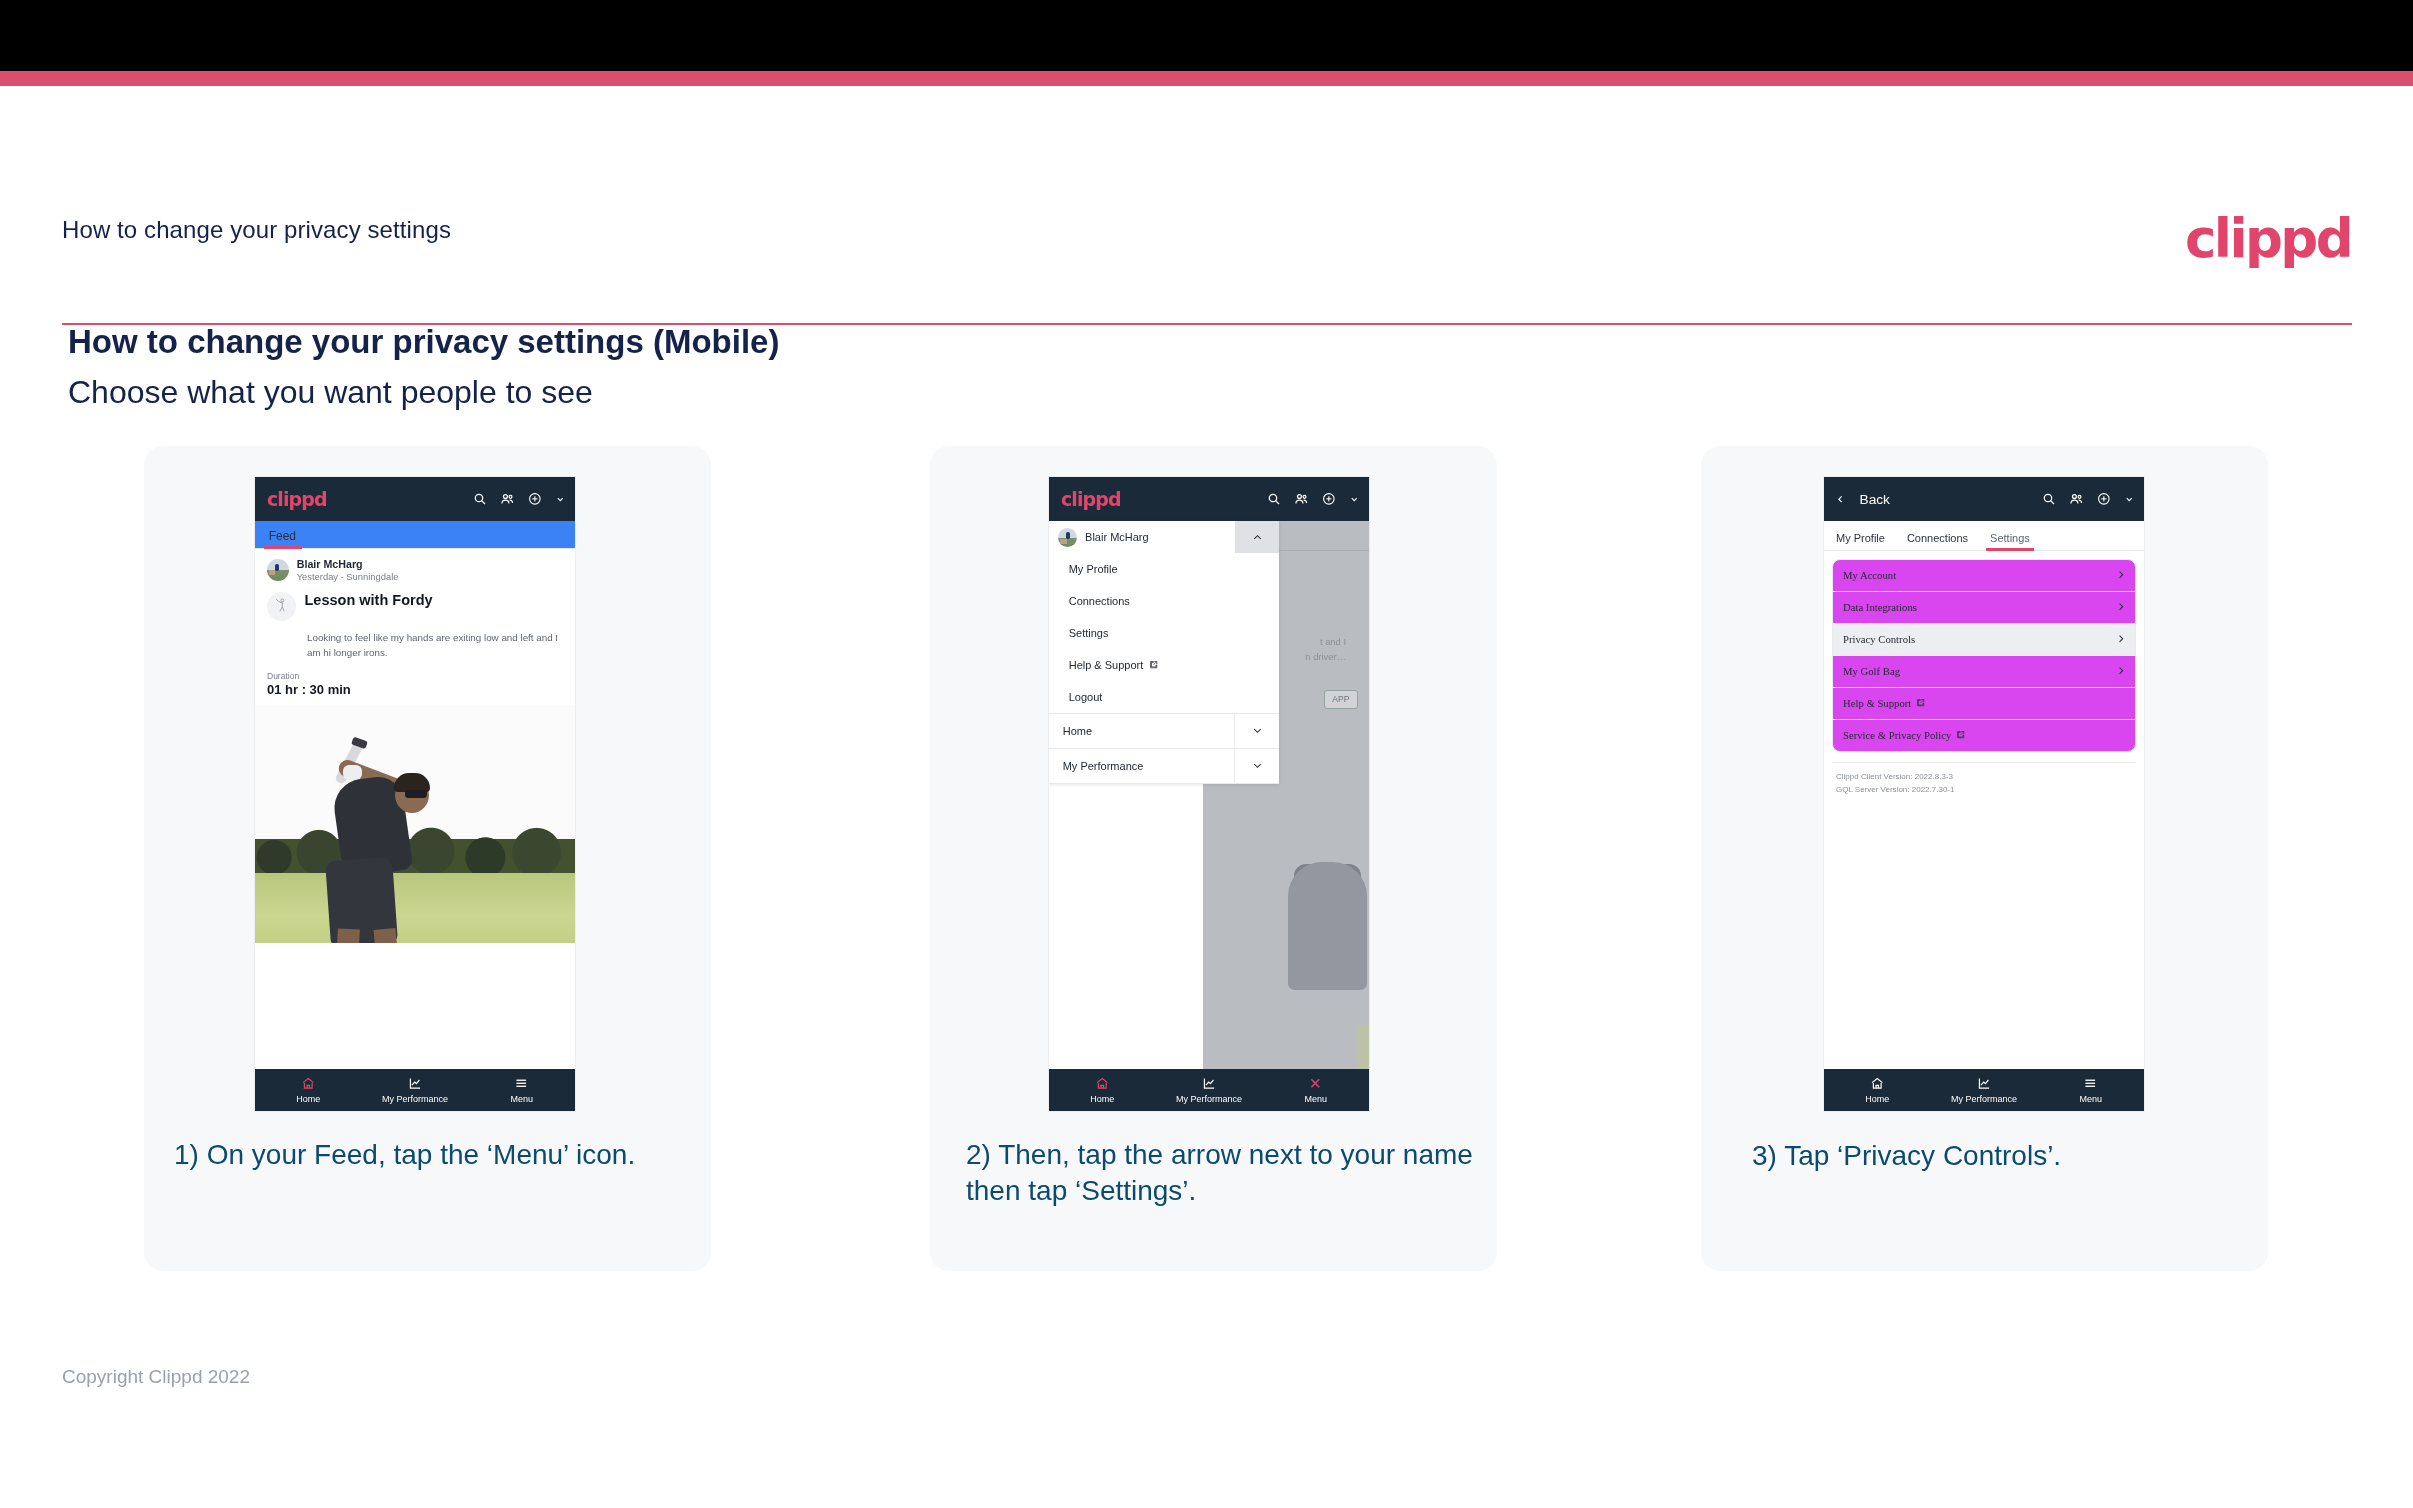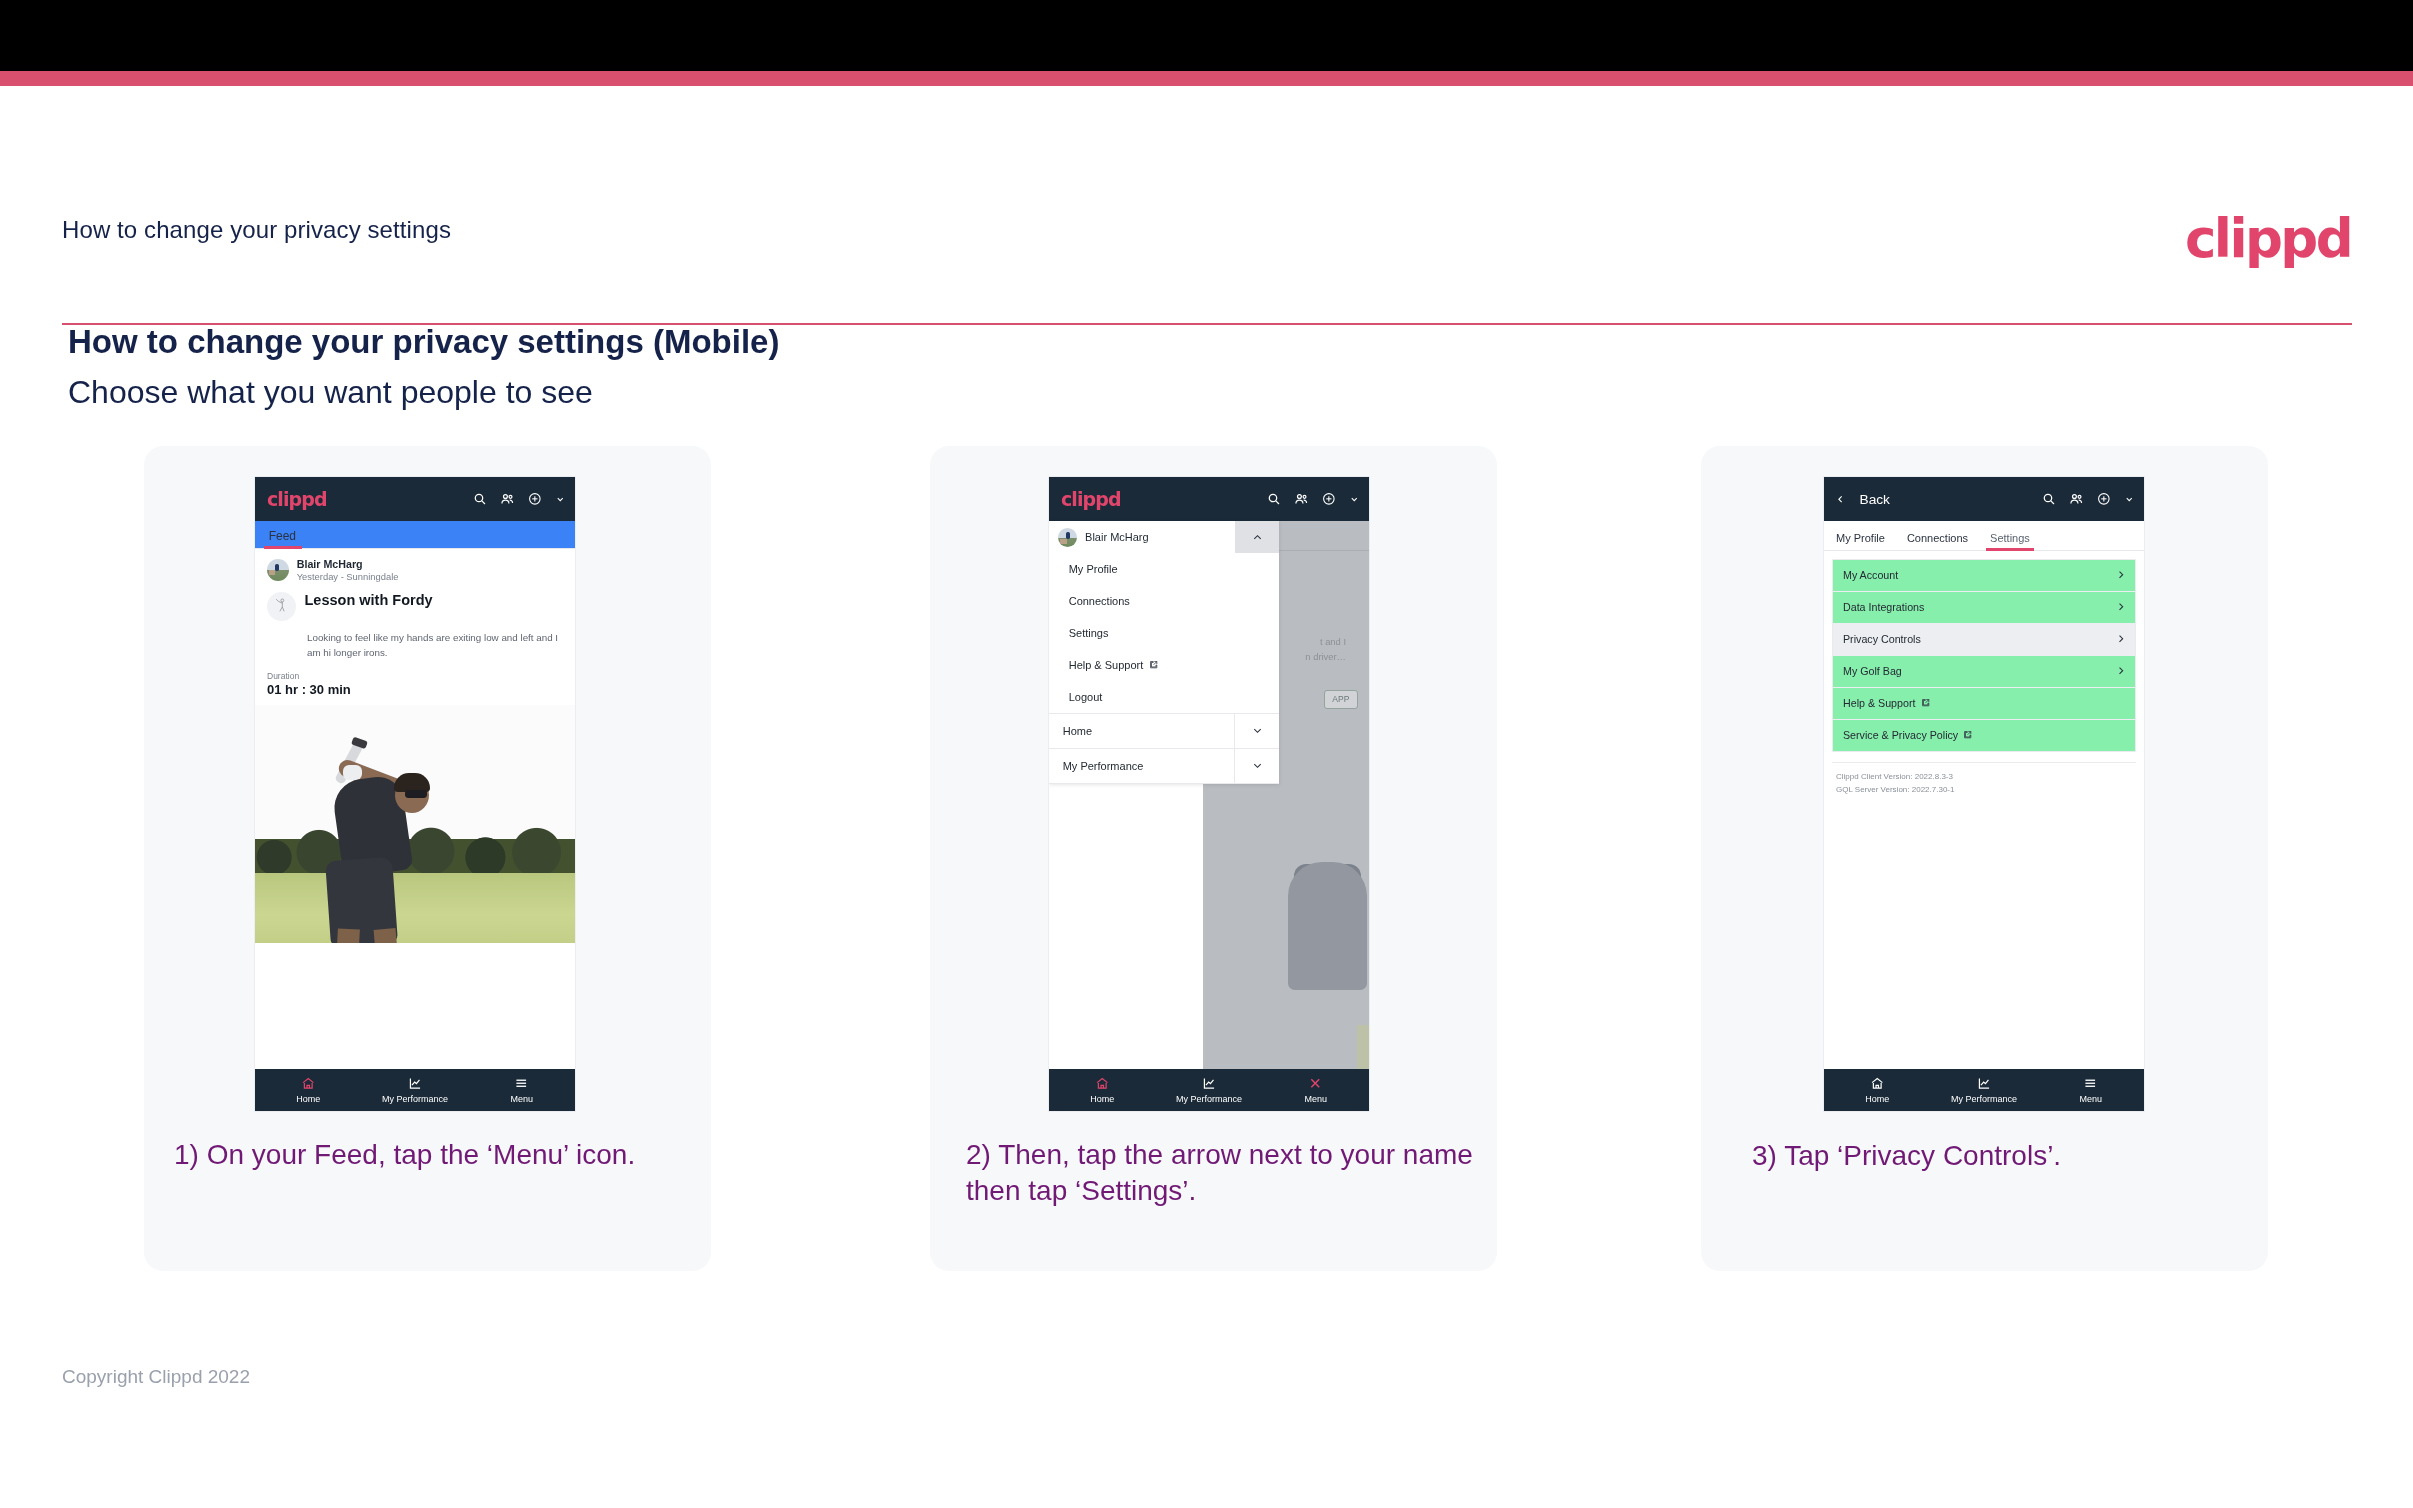--- a/index.html
+++ b/index.html
@@ -44,21 +44,21 @@
   .card{
     position:absolute;top:446px;width:567px;height:825px;
     background:#f7f8fa;border-radius:19px;
   }
   .card1{left:144px;}
   .card2{left:930px;}
   .card3{left:1701px;}
 
   .caption{
     position:absolute;
-    font-size:28px;color:#701a75;line-height:1.28;
+    font-size:28px;color:#0c4a6e;line-height:1.28;
   }
   .cap1{left:174px;top:1137px;width:547px;}
   .cap2{left:966px;top:1137px;width:513px;}
   .cap3{left:1752px;top:1138px;width:530px;}
 
   
   .phone{
     position:absolute;top:477px;width:320px;height:634px;
     background:#ffffff;overflow:hidden;
     box-shadow:0 0 0 0.9px #e9ebef;
@@ -216,21 +216,21 @@
     height:34px;display:flex;align-items:center;padding-left:13.7px;font-size:11px;color:#242a33;
     border-bottom:0.9px solid #e7e9ec;
   }
   .p2-acc .dn{margin-left:auto;width:44px;display:flex;align-items:center;justify-content:center;border-left:0.9px solid #e7e9ec;height:34px;}
 
   
   .p3-tabs{display:flex;align-items:flex-end;height:29px;border-bottom:0.9px solid #e6e8ec;background:#fff;padding-left:12px;gap:22px;}
   .p3-tabs .t{font-size:11px;color:#2b3240;padding-bottom:6px;position:relative;}
   .p3-tabs .t.active{color:#5b6270;}
   .p3-tabs .t.active:after{content:"";position:absolute;left:-4.3px;right:-4.3px;bottom:-0.9px;height:2.6px;background:#e2456b;}
-  .p3-list{margin:7.7px 7.7px 0 7.7px;background:#86efac;border:0.9px solid #e9ebef;border-radius:1px;}
+  .p3-list{margin:7.7px 7.7px 0 7.7px;background:#d946ef;border:0.9px solid #e9ebef;border-radius:8px;font-family:Liberation Serif, serif;}
   .p3-row{
     height:31px;display:flex;align-items:center;padding:0 10.3px;font-size:10.7px;color:#242a33;
     border-bottom:0.9px solid #eceef1;gap:5.1px;
   }
   .p3-row:last-child{border-bottom:none;}
   .p3-row.sel{background:#eceef1;}
   .p3-row .chev{margin-left:auto;}
   .p3-divider{margin:10.3px 7.7px 0 7.7px;height:0.9px;background:#e9ebef;}
   .p3-ver{margin:8.5px 0 0 12px;font-size:8px;color:#8a9099;line-height:1.55;}
 </style>

